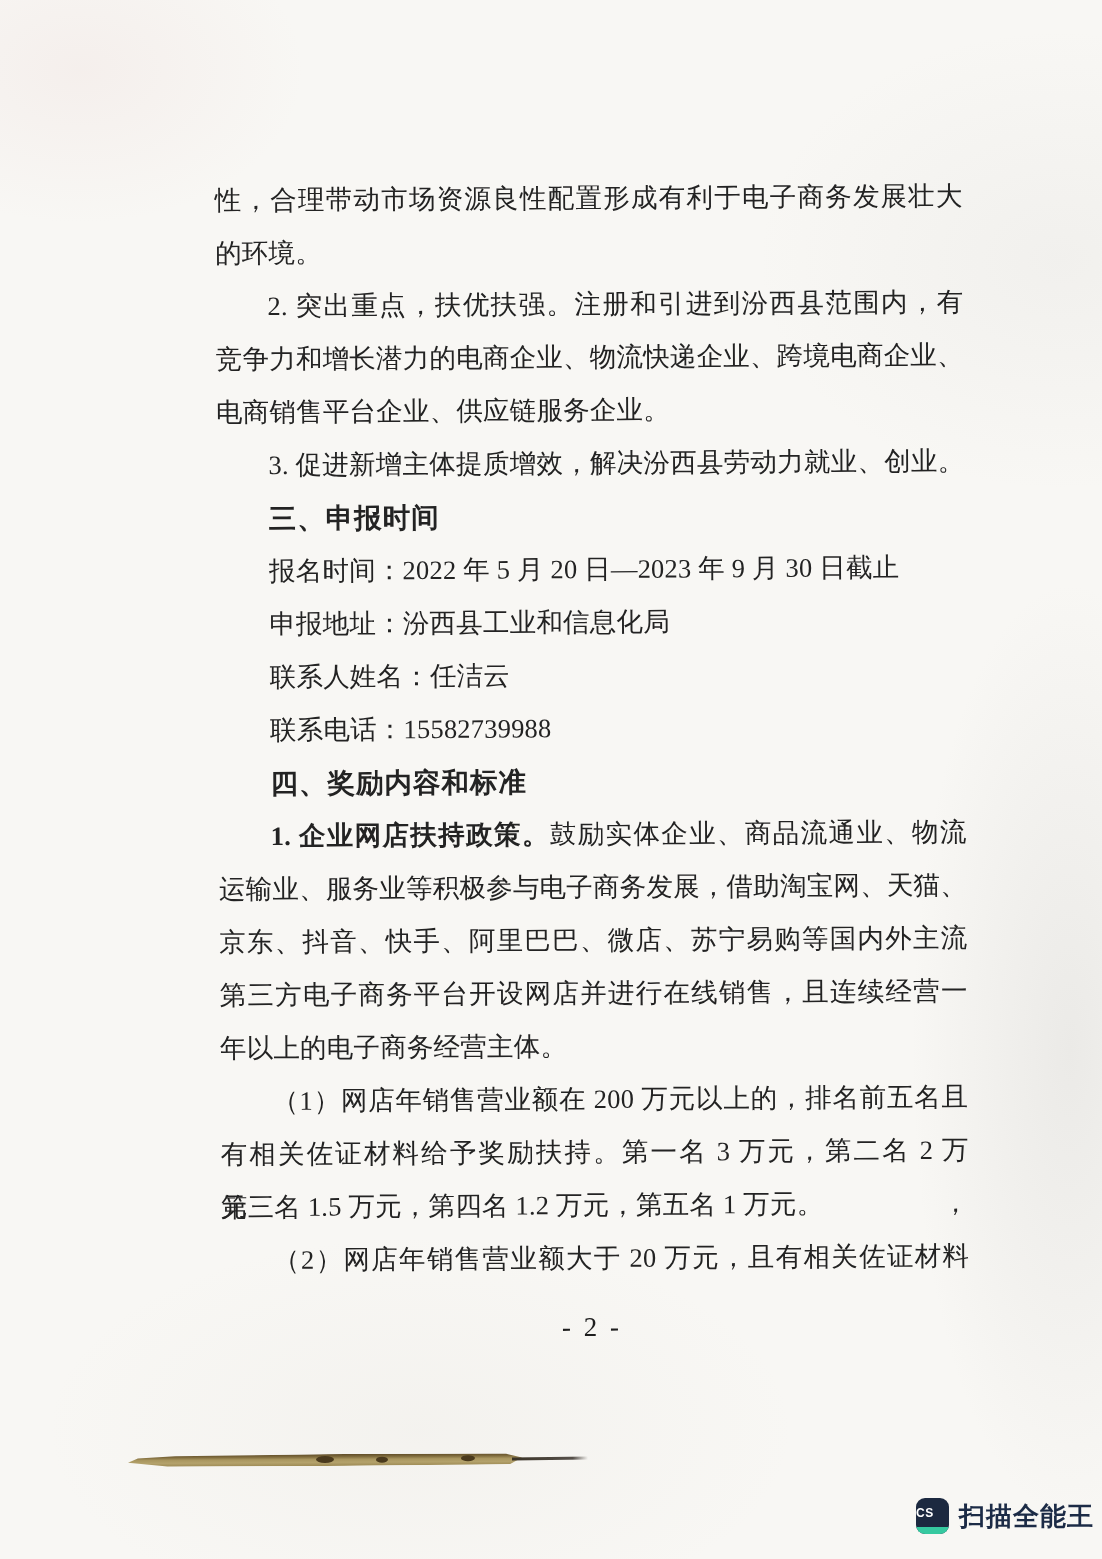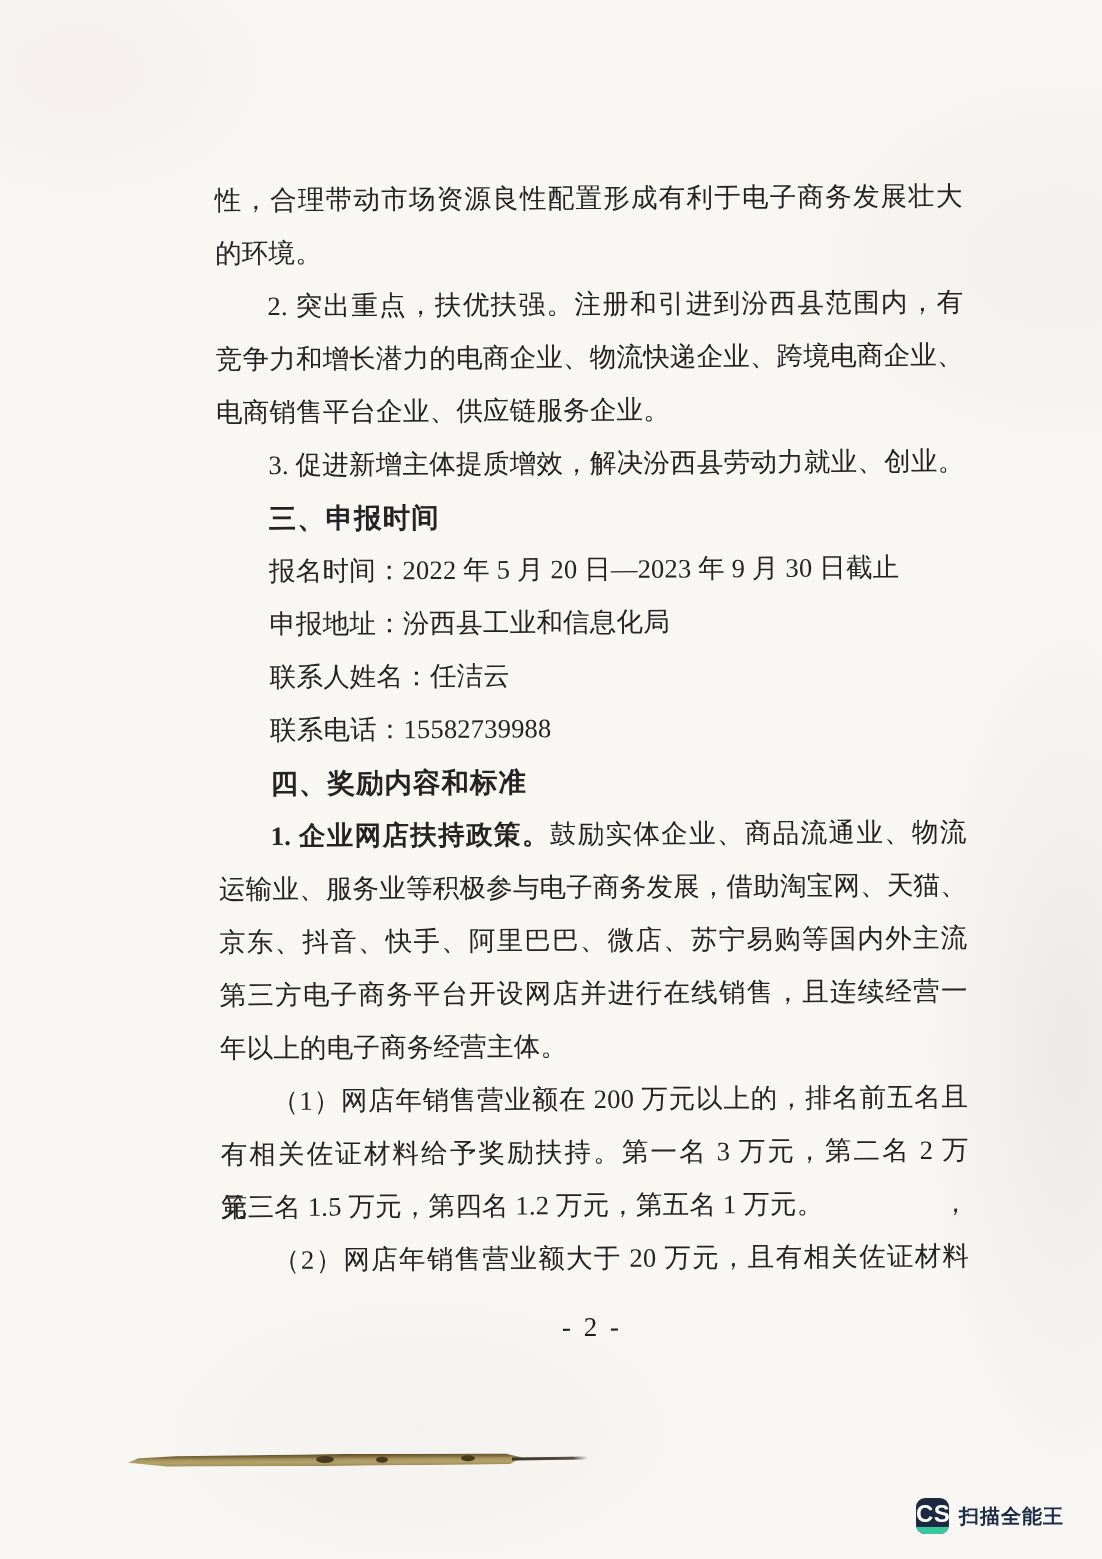--- a/index.html
+++ b/index.html
@@ -90,32 +90,32 @@
     overflow: hidden;
     flex: 0 0 auto;
   }
   .cs-logo-text {
     position: absolute; left: 0; right: 0; top: 2px;
     height: 27px; line-height: 27px;
     text-align: left;
     color: #ffffff;
     font-family: "Liberation Sans", "DejaVu Sans", sans-serif;
     font-weight: 700;
-    font-size: 24px;
+    font-size: 12px;
     letter-spacing: 0.5px;
   }
   .cs-logo-strip {
     position: absolute; left: 0; right: 0; bottom: 0; height: 7px;
     background: #36c9a0;
   }
   .cs-name {
     margin-left: 10px;
     font-family: "Liberation Sans", "DejaVu Sans", sans-serif;
     font-weight: 600;
-    font-size: 20px;
+    font-size: 26px;
     color: #1c2b46;
     letter-spacing: 1px;
     white-space: nowrap;
   }
 </style>
 </head>
 <body>
 
 <div class="content">
   <div class="line justify">性，合理带动市场资源良性配置形成有利于电子商务发展壮大</div>

